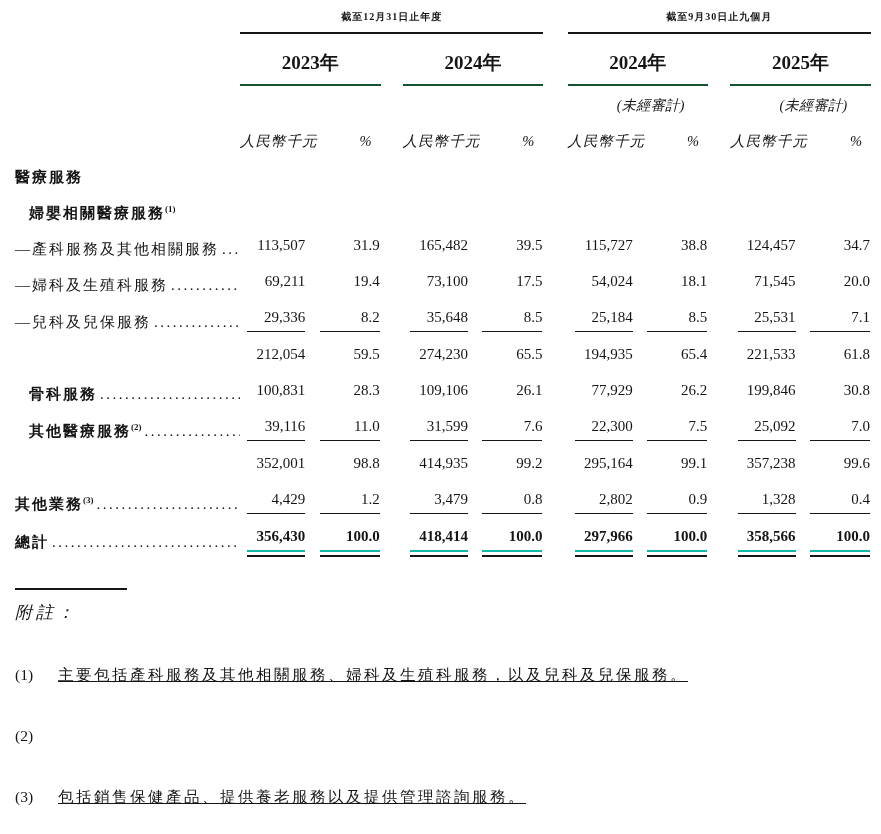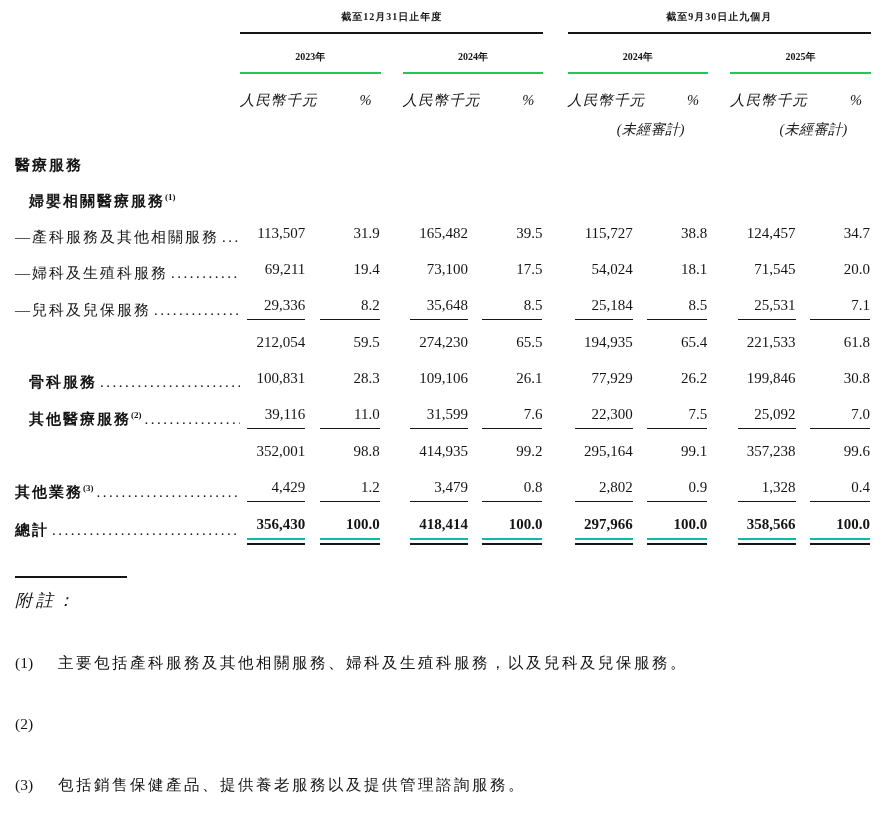--- a/index.html
+++ b/index.html
@@ -25,22 +25,22 @@
   th, td { vertical-align: bottom; }
 
   
   th.grp {
     font-weight: bold; font-size: 10px; text-align: center;
     letter-spacing: 1px;
     border-bottom: 2px solid #151515;
     padding: 2px 0 8px;
   }
   th.yr {
-    font-weight: bold; font-size: 10px; text-align: center;
-    border-bottom: 2px solid #22c55e;
+    font-weight: bold; font-size: 19px; text-align: center;
+    border-bottom: 2px solid #14532d;
     padding: 16px 0 8px;
   }
   td.unit { padding-top: 17px; }
   .unit-in {
     display: flex; justify-content: space-between; align-items: baseline;
     font-style: italic; font-size: 14.5px; letter-spacing: 1px;
     padding-right: 8px;
   }
   td.unaud {
     font-style: italic; font-size: 14px; text-align: center;
@@ -79,21 +79,21 @@
   
   .notes { margin-top: 26px; }
   .notes-rule { width: 112px; border-top: 2px solid #151515; }
   .notes-heading {
     margin-top: 11px; font-style: italic; font-size: 17px; letter-spacing: 4px;
   }
   .note-item {
     display: flex; margin-top: 40px; font-size: 15.5px; line-height: 21px;
   }
   .note-num { width: 43px; flex-shrink: 0; letter-spacing: 0; }
-  .note-text { letter-spacing: 2.5px; }
+  .note-text { letter-spacing: 2.5px; text-decoration: underline; }
 </style>
 </head>
 <body>
 
 <div class="page">
 
   <table class="fin">
     <colgroup>
       <col class="c-lbl">
         <col class="c-val">
@@ -120,20 +120,30 @@
         <th class="yr" colspan="2">2023年</th>
         <td></td>
         <th class="yr" colspan="2">2024年</th>
         <td></td>
         <th class="yr" colspan="2">2024年</th>
         <td></td>
         <th class="yr" colspan="2">2025年</th>
       </tr>
       <tr>
         <td></td>
+        <td colspan="2"></td>
+        <td></td>
+        <td colspan="2"></td>
+        <td></td>
+        <td class="unaud" colspan="2">(未經審計)</td>
+        <td></td>
+        <td class="unaud" colspan="2">(未經審計)</td>
+      </tr>
+      <tr>
+        <td></td>
         <td class="unit" colspan="2">
           <div class="unit-in">
             <span>人民幣千元</span>
             <span>%</span>
           </div>
         </td>
         <td></td>
         <td class="unit" colspan="2">
           <div class="unit-in">
             <span>人民幣千元</span>
@@ -147,30 +157,20 @@
             <span>%</span>
           </div>
         </td>
         <td></td>
         <td class="unit" colspan="2">
           <div class="unit-in">
             <span>人民幣千元</span>
             <span>%</span>
           </div>
         </td>
-      </tr>
-      <tr>
-        <td></td>
-        <td colspan="2"></td>
-        <td></td>
-        <td colspan="2"></td>
-        <td></td>
-        <td class="unaud" colspan="2">(未經審計)</td>
-        <td></td>
-        <td class="unaud" colspan="2">(未經審計)</td>
       </tr>
     </thead>
     <tbody>
         <tr class="sec-row">
           <td class="lbl-cell">
             <div class="lbl-in">
               <span class="row-label b">醫療服務</span>
             </div>
           </td>
           <td colspan="11"></td>

